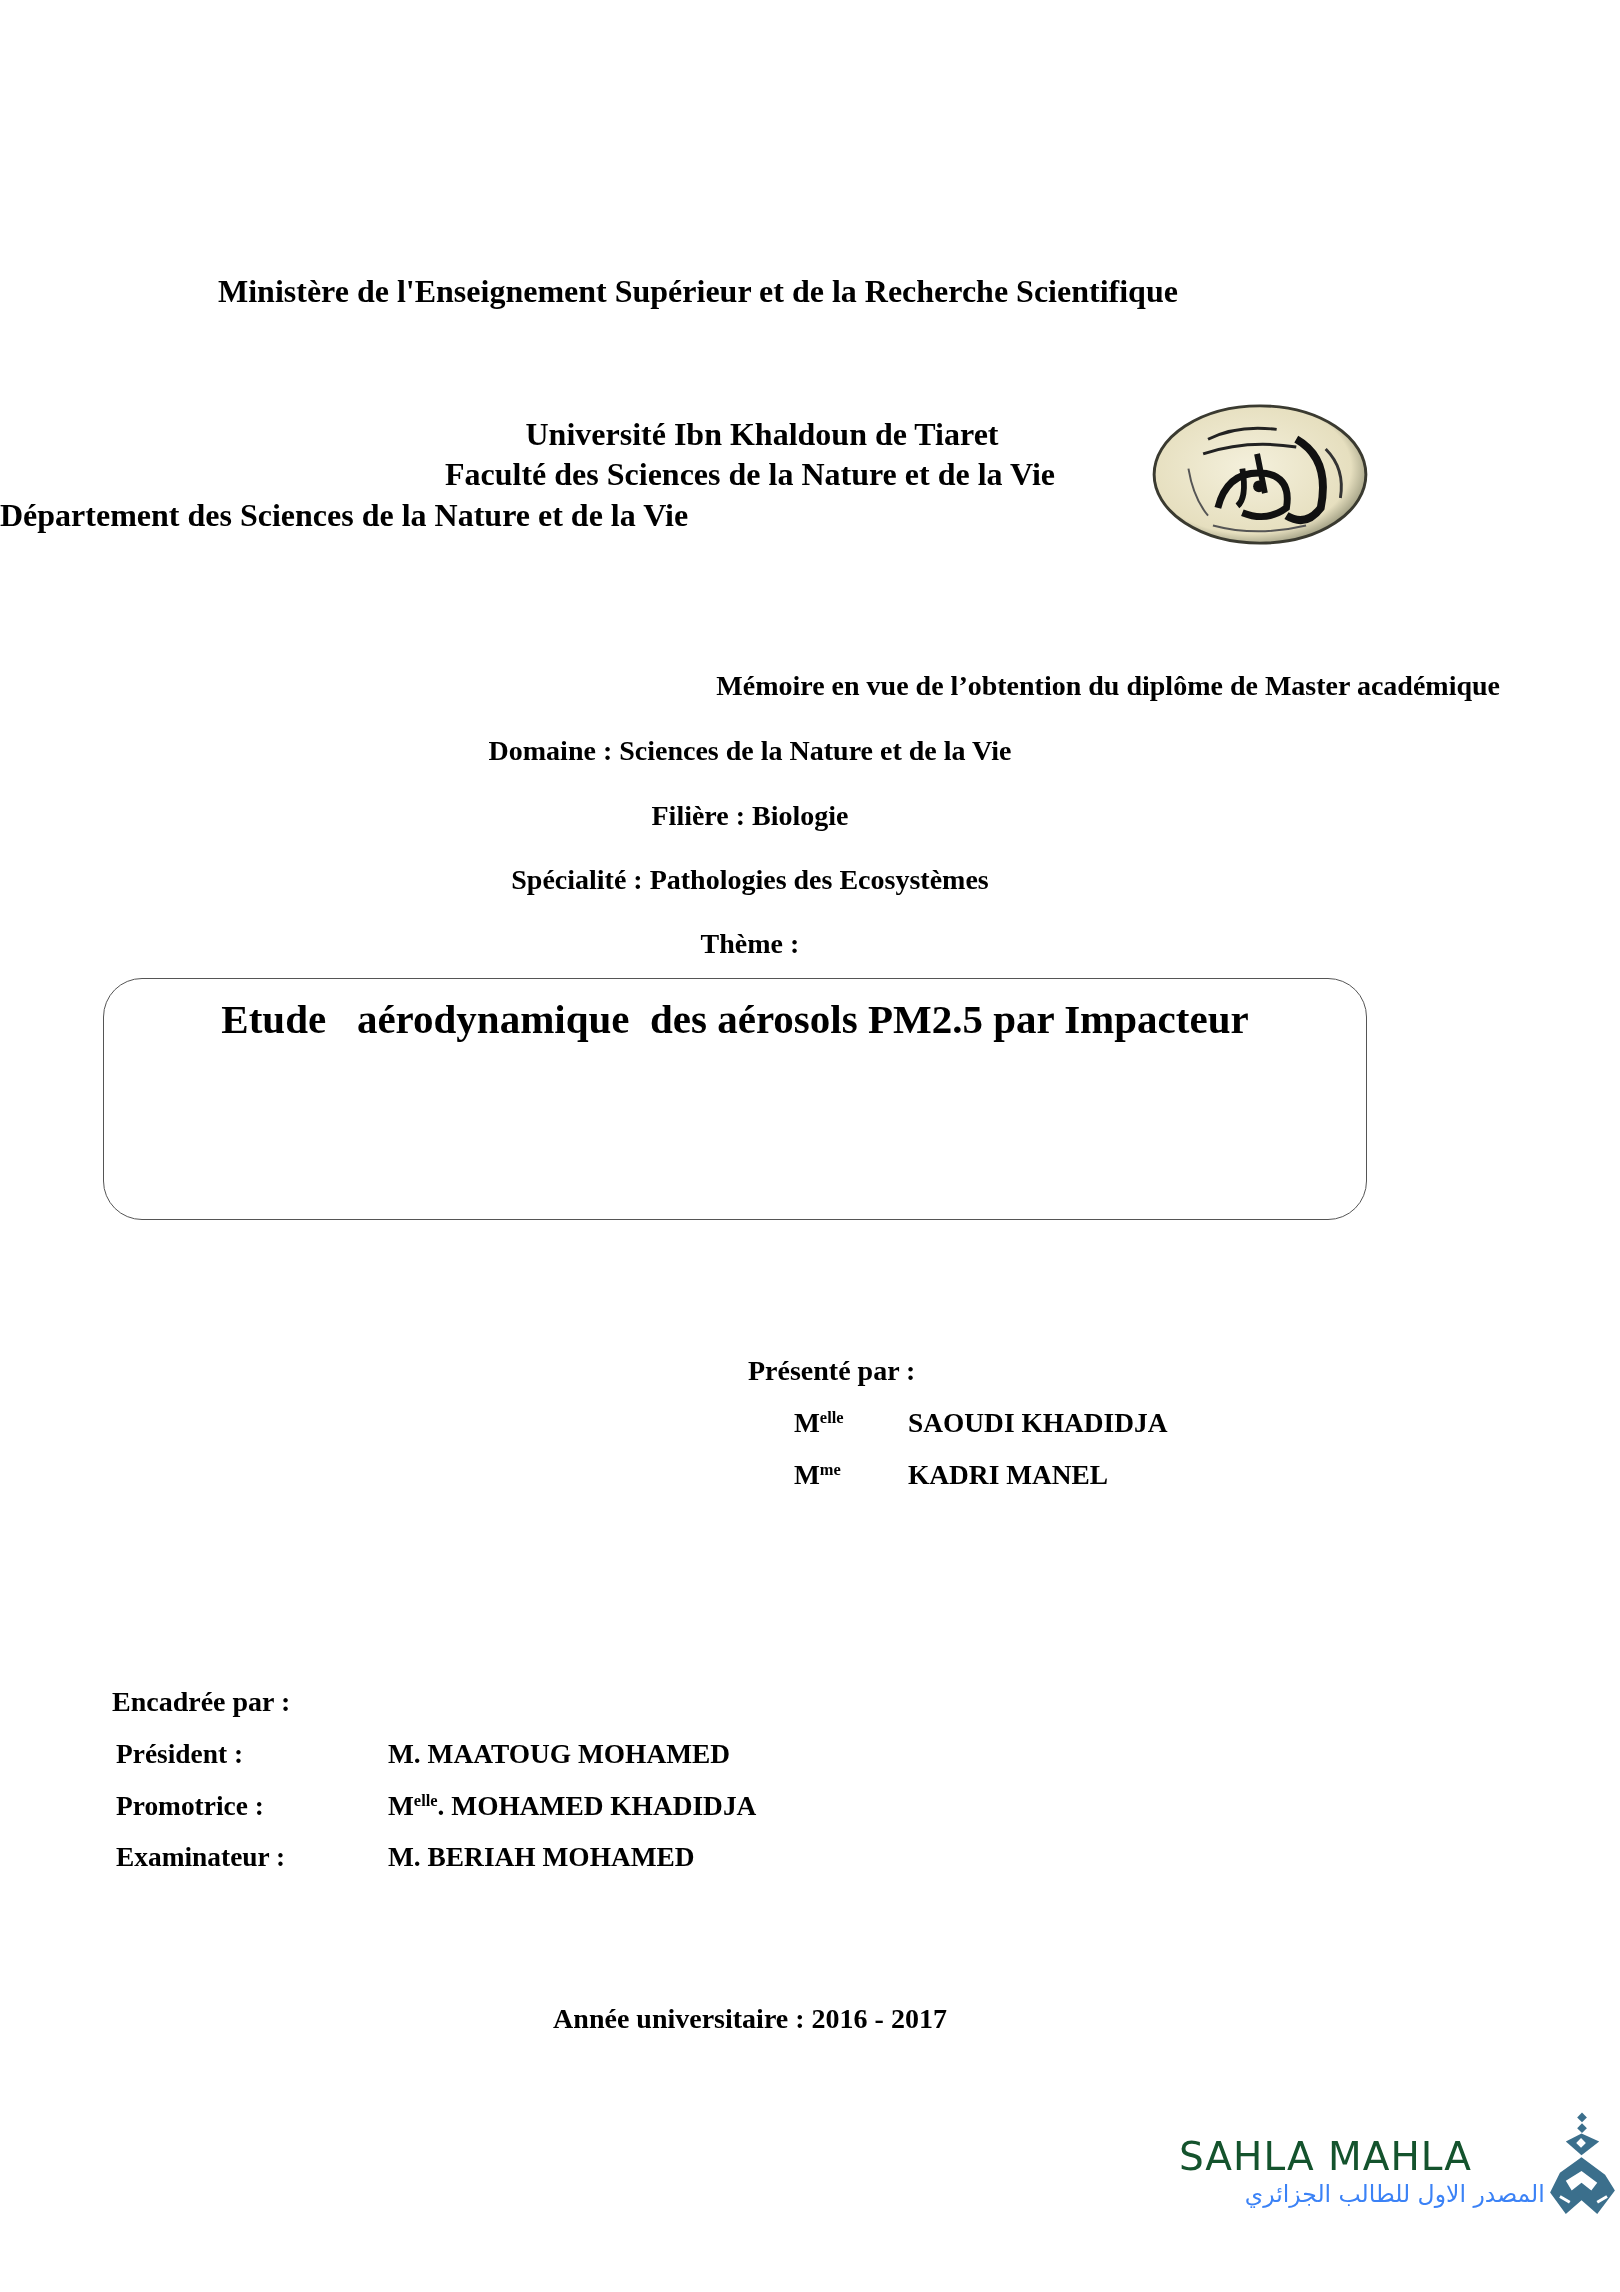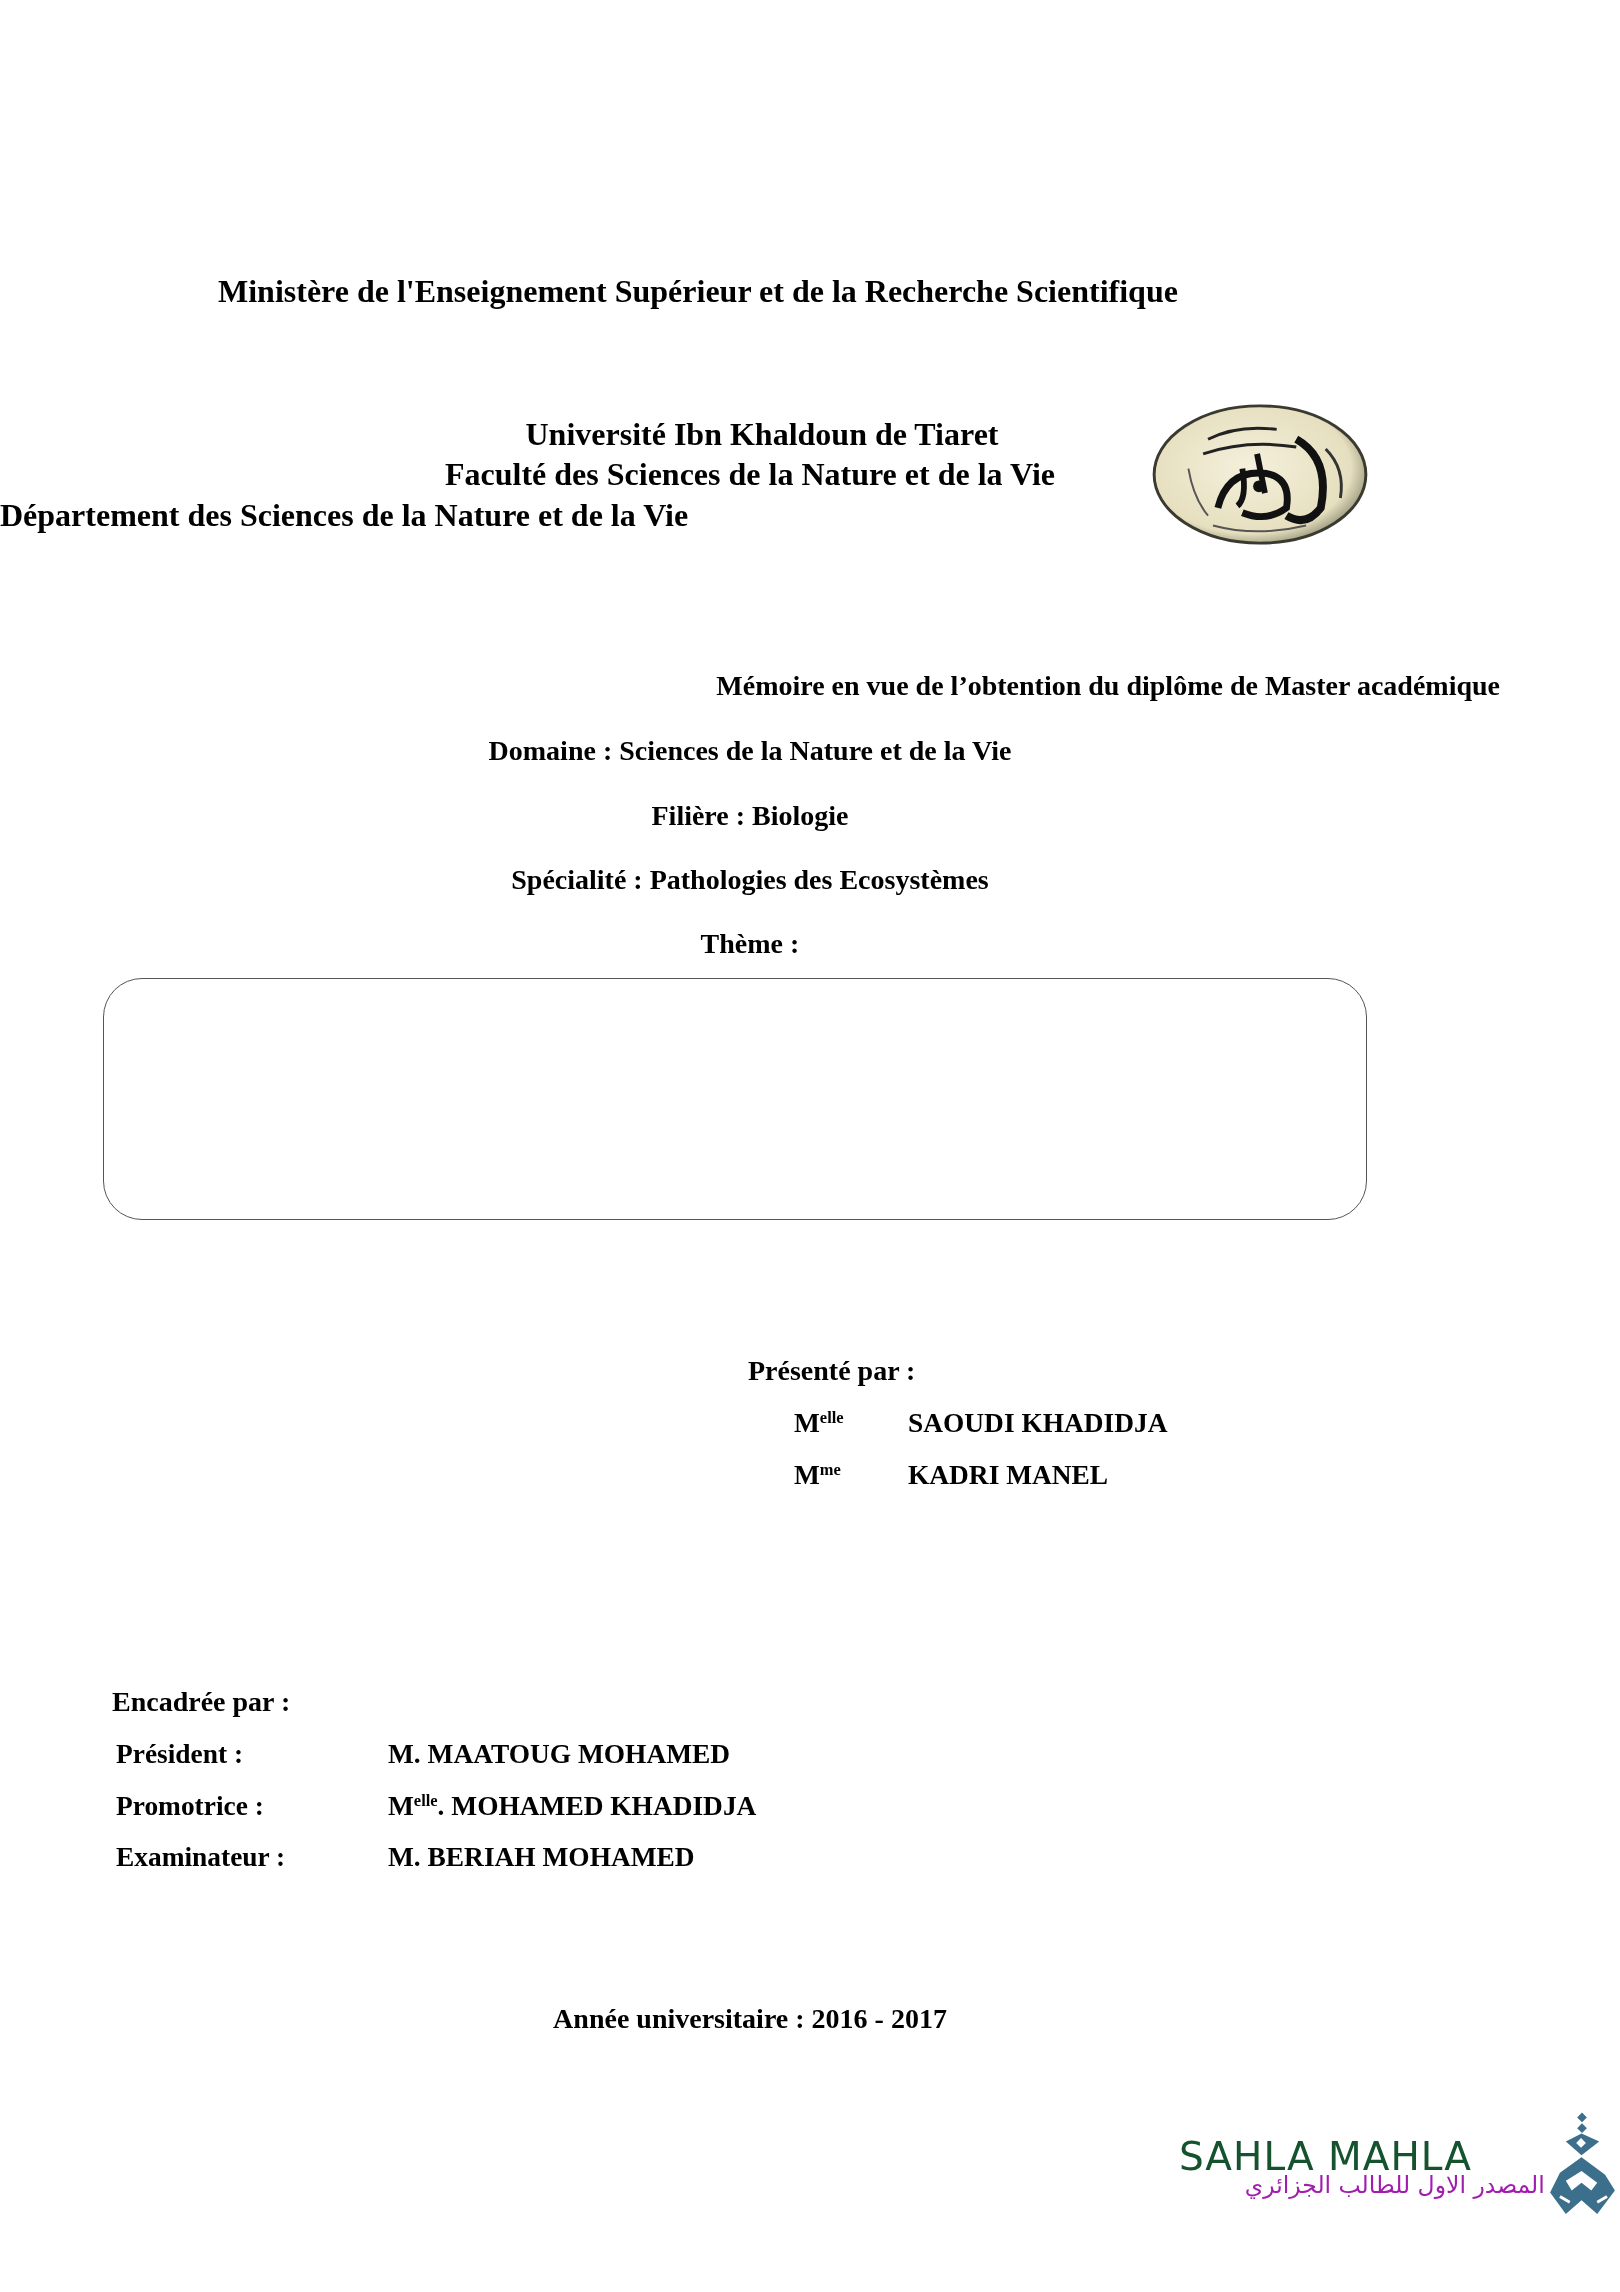--- a/index.html
+++ b/index.html
@@ -14,22 +14,22 @@
   #logo-univ { position: absolute; left: 1149px; top: 400px; width: 222px; height: 149px; }
 
   #theme-box { position: absolute; left: 103px; top: 978px; width: 1264px; height: 242px;
                border: 1.5px solid #555; border-radius: 39px; box-sizing: border-box; }
   .title-line { position: absolute; left: 0; width: 100%; text-align: center;
                 font-size: 41px; font-weight: bold; white-space: pre; }
 
   #footer-logo { position: absolute; left: 1176px; top: 2107px; width: 444px; height: 118px; }
   #footer-brand { position: absolute; left: 2.9px; top: 27.4px; font-family: "DejaVu Sans", sans-serif;
                   font-size: 39px; color: #14532d; letter-spacing: 1px; font-weight: normal; white-space: nowrap; }
-  #footer-tagline { position: absolute; left: 7.8px; top: 64px; width: 361px; text-align: right;
-                    font-family: "DejaVu Sans", sans-serif; font-size: 23.5px; color: #a21caf; direction: rtl; white-space: nowrap; }
+  #footer-tagline { position: absolute; left: 7.8px; top: 73px; width: 361px; text-align: right;
+                    font-family: "DejaVu Sans", sans-serif; font-size: 23.5px; color: #3b82f6; direction: rtl; white-space: nowrap; }
   #footer-icon { position: absolute; left: 370px; top: 4.9px; width: 74px; height: 108px; }
 </style>
 </head>
 <body>
 
 <div class="abs l33" style="left:218px; top:273px;">Ministère de l'Enseignement Supérieur et de la Recherche Scientifique</div>
 
 <div class="abs l33" style="left:0; width:1500px; text-align:center; top:416px; padding-left:12px;">Université Ibn Khaldoun de Tiaret</div>
 <div class="abs l33" style="left:0; width:1500px; text-align:center; top:456px;">Faculté des Sciences de la Nature et de la Vie</div>
 <div class="abs l33" style="left:0; width:1500px; top:497px;">Département des Sciences de la Nature et de la Vie</div>
@@ -52,20 +52,21 @@
   <path d="M40 70 Q45 100 60 118 M65 128 Q110 140 160 128" stroke="#555" stroke-width="2" fill="none"></path>
 </svg>
 
 <div class="abs l29" style="left:0; width:1500px; text-align:right; top:670px;">Mémoire en vue de l’obtention du diplôme de Master académique</div>
 <div class="abs l29" style="left:0; width:1500px; text-align:center; top:735px;">Domaine : Sciences de la Nature et de la Vie</div>
 <div class="abs l29" style="left:0; width:1500px; text-align:center; top:800px;">Filière : Biologie</div>
 <div class="abs l29" style="left:0; width:1500px; text-align:center; top:864px;">Spécialité : Pathologies des Ecosystèmes</div>
 <div class="abs l29" style="left:0; width:1500px; text-align:center; top:928px;">Thème :</div>
 
 <div id="theme-box">
+  <div class="title-line" style="top:15.7px;">Etude   aérodynamique  des aérosols PM2.5 par Impacteur</div>
 </div>
 
 <div class="abs l29" style="left:748px; top:1355px;">Présenté par :</div>
 
 <div class="abs l27" style="left:794px; top:1408px;"><span>M</span><sup>elle</sup></div>
 <div class="abs l27" style="left:908px; top:1408px;">SAOUDI KHADIDJA</div>
 
 <div class="abs l27" style="left:794px; top:1460px;"><span>M</span><sup>me</sup></div>
 <div class="abs l27" style="left:908px; top:1460px;">KADRI MANEL</div>
 

